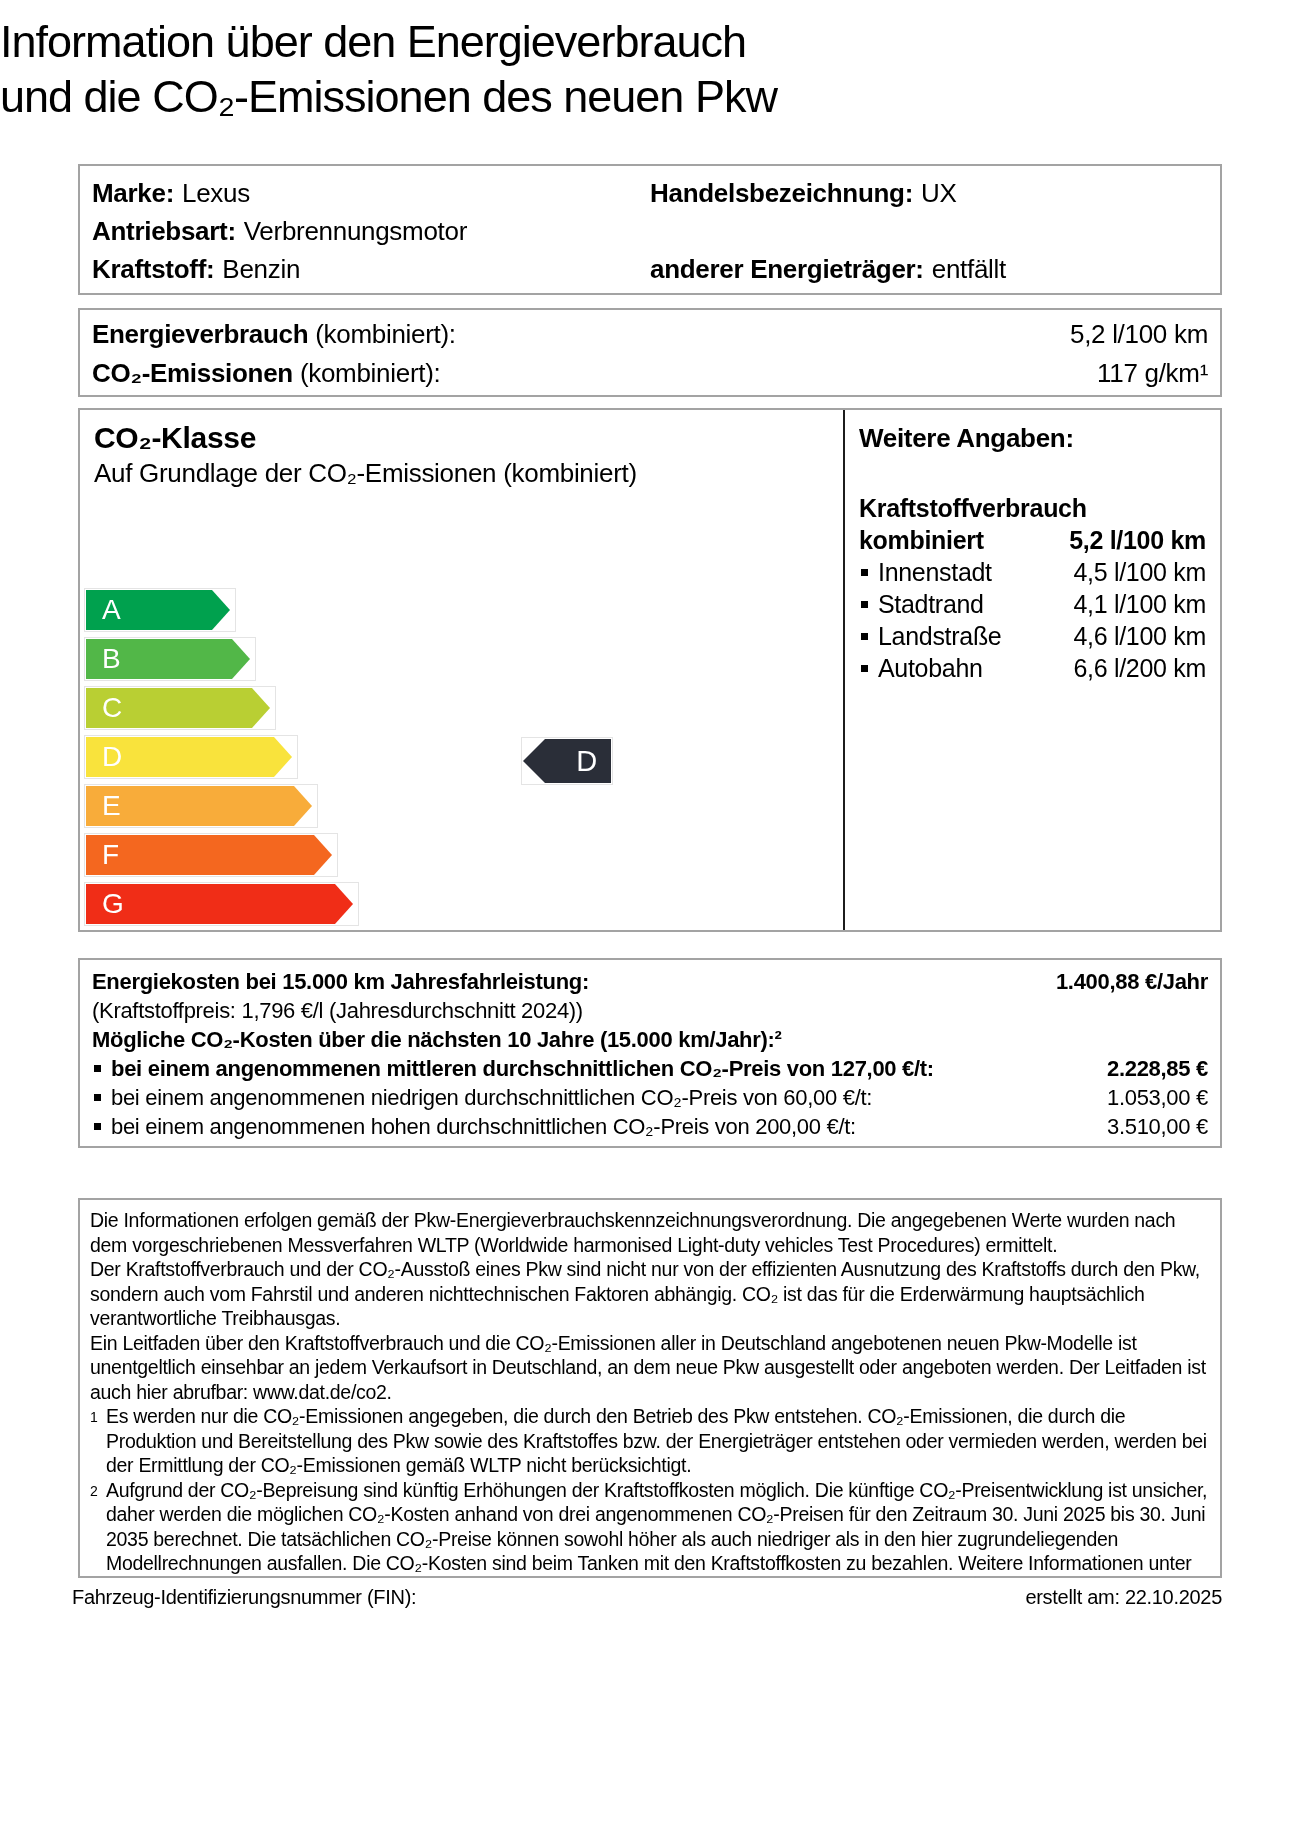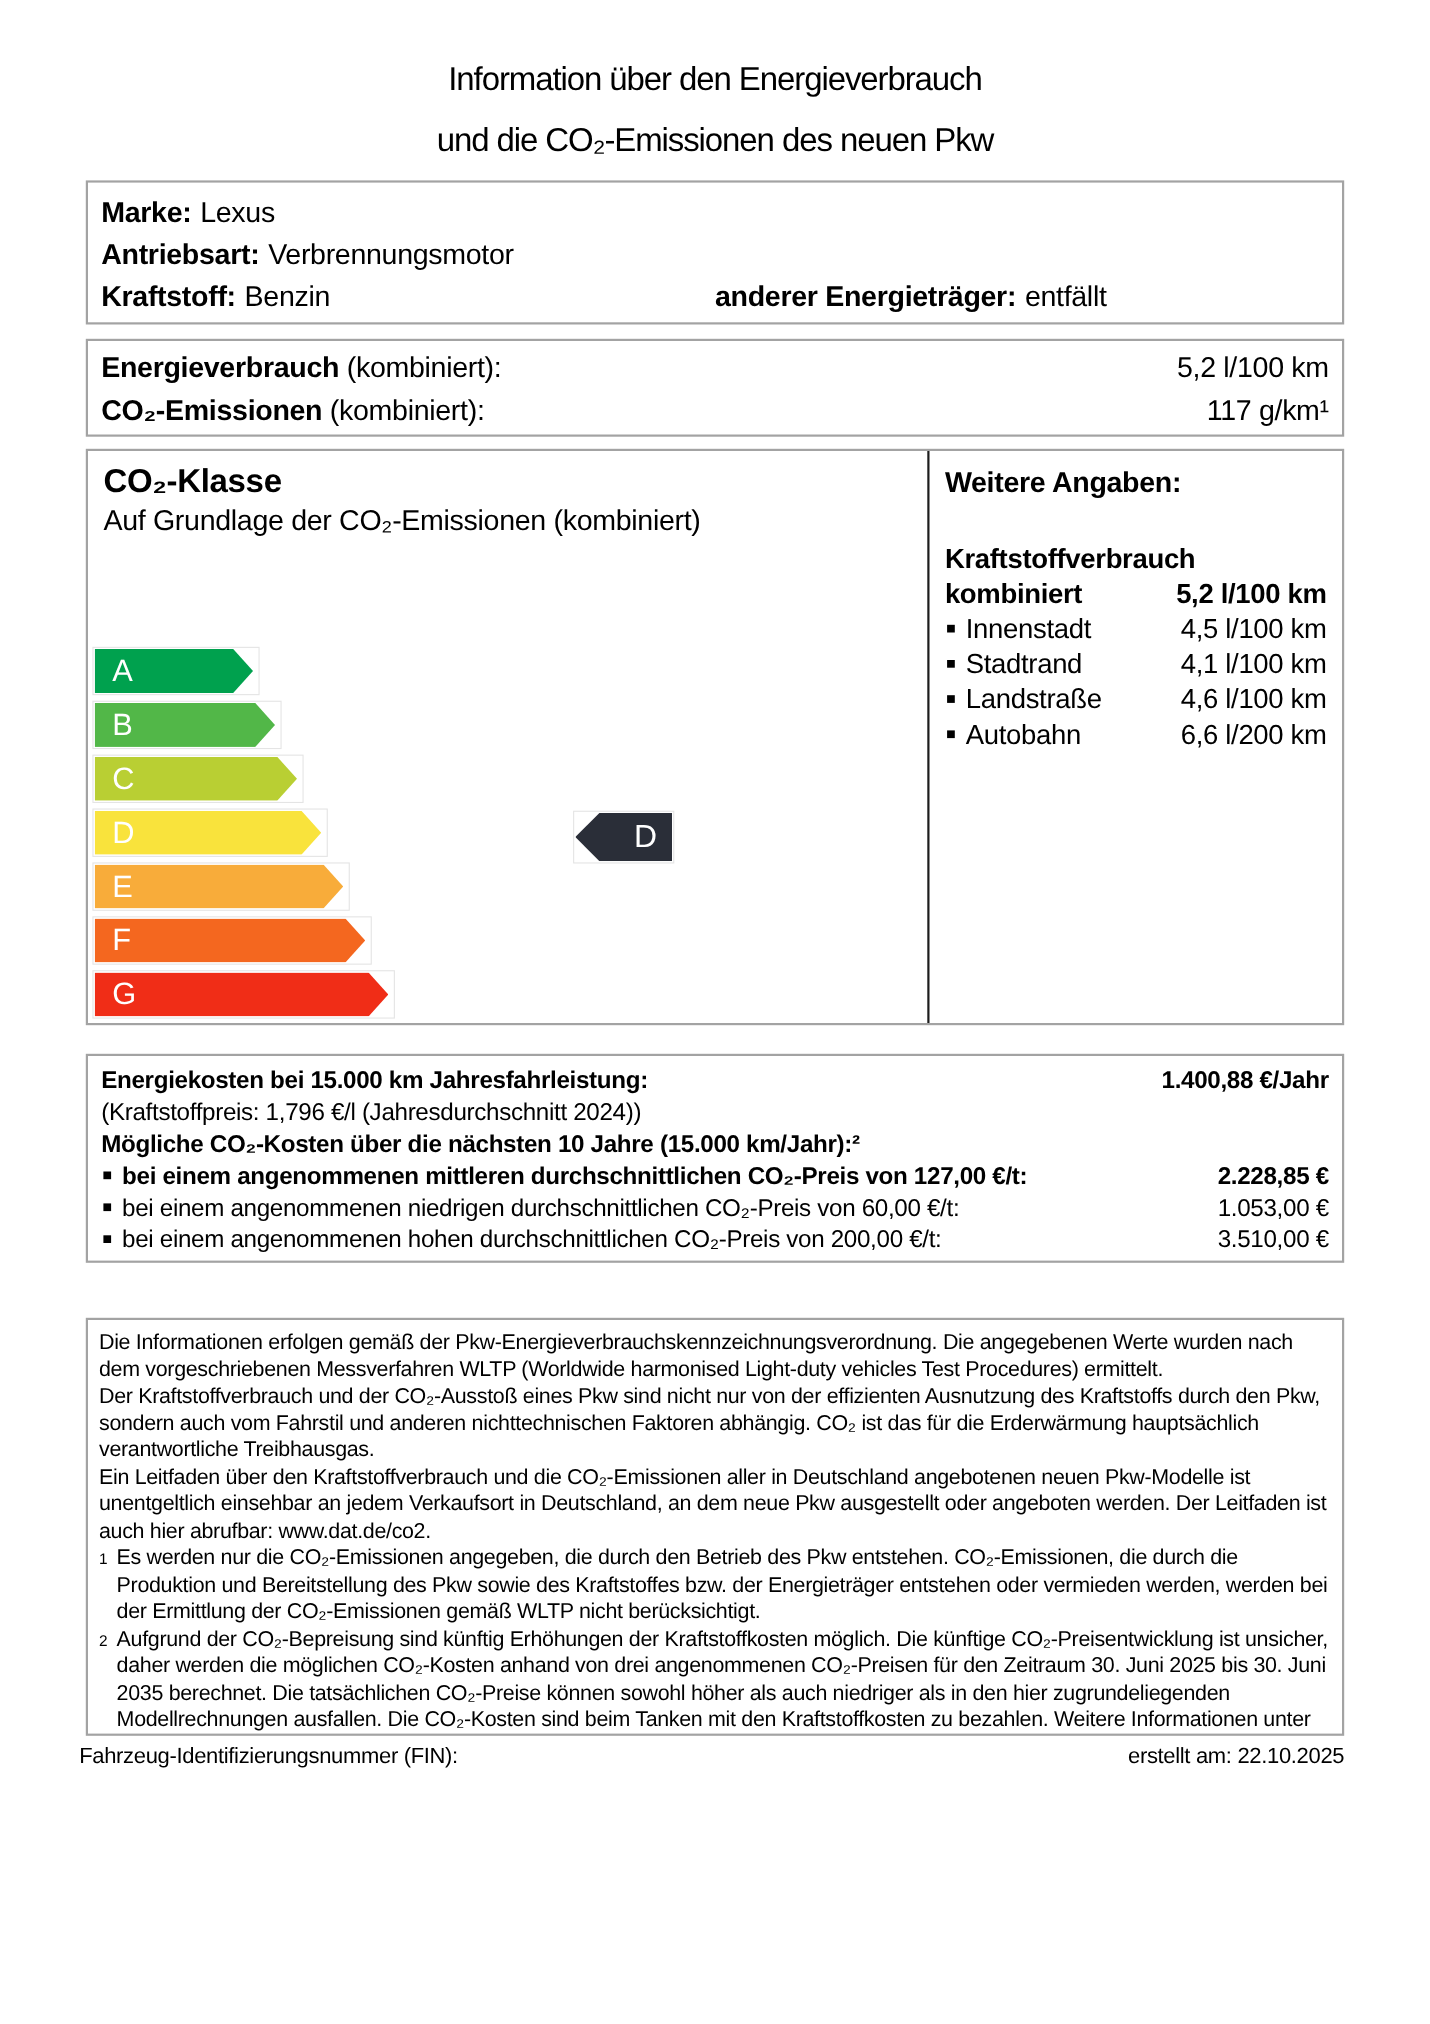--- a/index.html
+++ b/index.html
@@ -3,22 +3,22 @@
 <meta charset="utf-8">
 <style>
   html,body{margin:0;padding:0;background:#fff;}
   .page{position:relative;width:1300px;height:1840px;background:#ffffff;
         font-family:"Liberation Sans",sans-serif;color:#000;overflow:hidden;
         letter-spacing:-0.3px;}
   .bold{font-weight:bold;}
   .box{position:absolute;left:78px;width:1144px;border:2px solid #a3a3a3;box-sizing:border-box;background:#fff;overflow:hidden;}
 
   
-  .title{position:absolute;top:14px;left:0;width:100%;text-align:center;
-         font-size:30px;line-height:55px;letter-spacing:-1px;margin-top:31px;}
+  .title{position:absolute;top:14px;left:0;width:100%;
+         font-size:45px;line-height:55px;letter-spacing:-1px;}
 
   
   .box-vehicle{top:164px;height:131px;display:grid;grid-template-columns:1fr 1fr;
                grid-auto-rows:38px;align-content:start;padding:8px 12px;font-size:26px;}
   .cell{white-space:nowrap;line-height:38px;}
   .cell .val{margin-left:8px;font-weight:normal;}
 
   
   .box-consumption{top:308px;height:89px;padding:5px 12px;font-size:26px;}
   .crow{display:flex;justify-content:space-between;line-height:39px;}
@@ -72,20 +72,23 @@
 
   <div class="title">
     <div>Information über den Energieverbrauch</div>
     <div>und die CO₂-Emissionen des neuen Pkw</div>
   </div>
 
   <div class="box box-vehicle">
     <div class="cell" style="grid-row:1;grid-column:1;">
       <span class="bold">Marke:</span><span class="val">Lexus</span>
     </div>
+    <div class="cell" style="grid-row:1;grid-column:2;">
+      <span class="bold">Handelsbezeichnung:</span><span class="val">UX</span>
+    </div>
     <div class="cell" style="grid-row:2;grid-column:1;">
       <span class="bold">Antriebsart:</span><span class="val">Verbrennungsmotor</span>
     </div>
     <div class="cell" style="grid-row:3;grid-column:2;">
       <span class="bold">anderer Energieträger:</span><span class="val">entfällt</span>
     </div>
     <div class="cell" style="grid-row:3;grid-column:1;">
       <span class="bold">Kraftstoff:</span><span class="val">Benzin</span>
     </div>
   </div>

